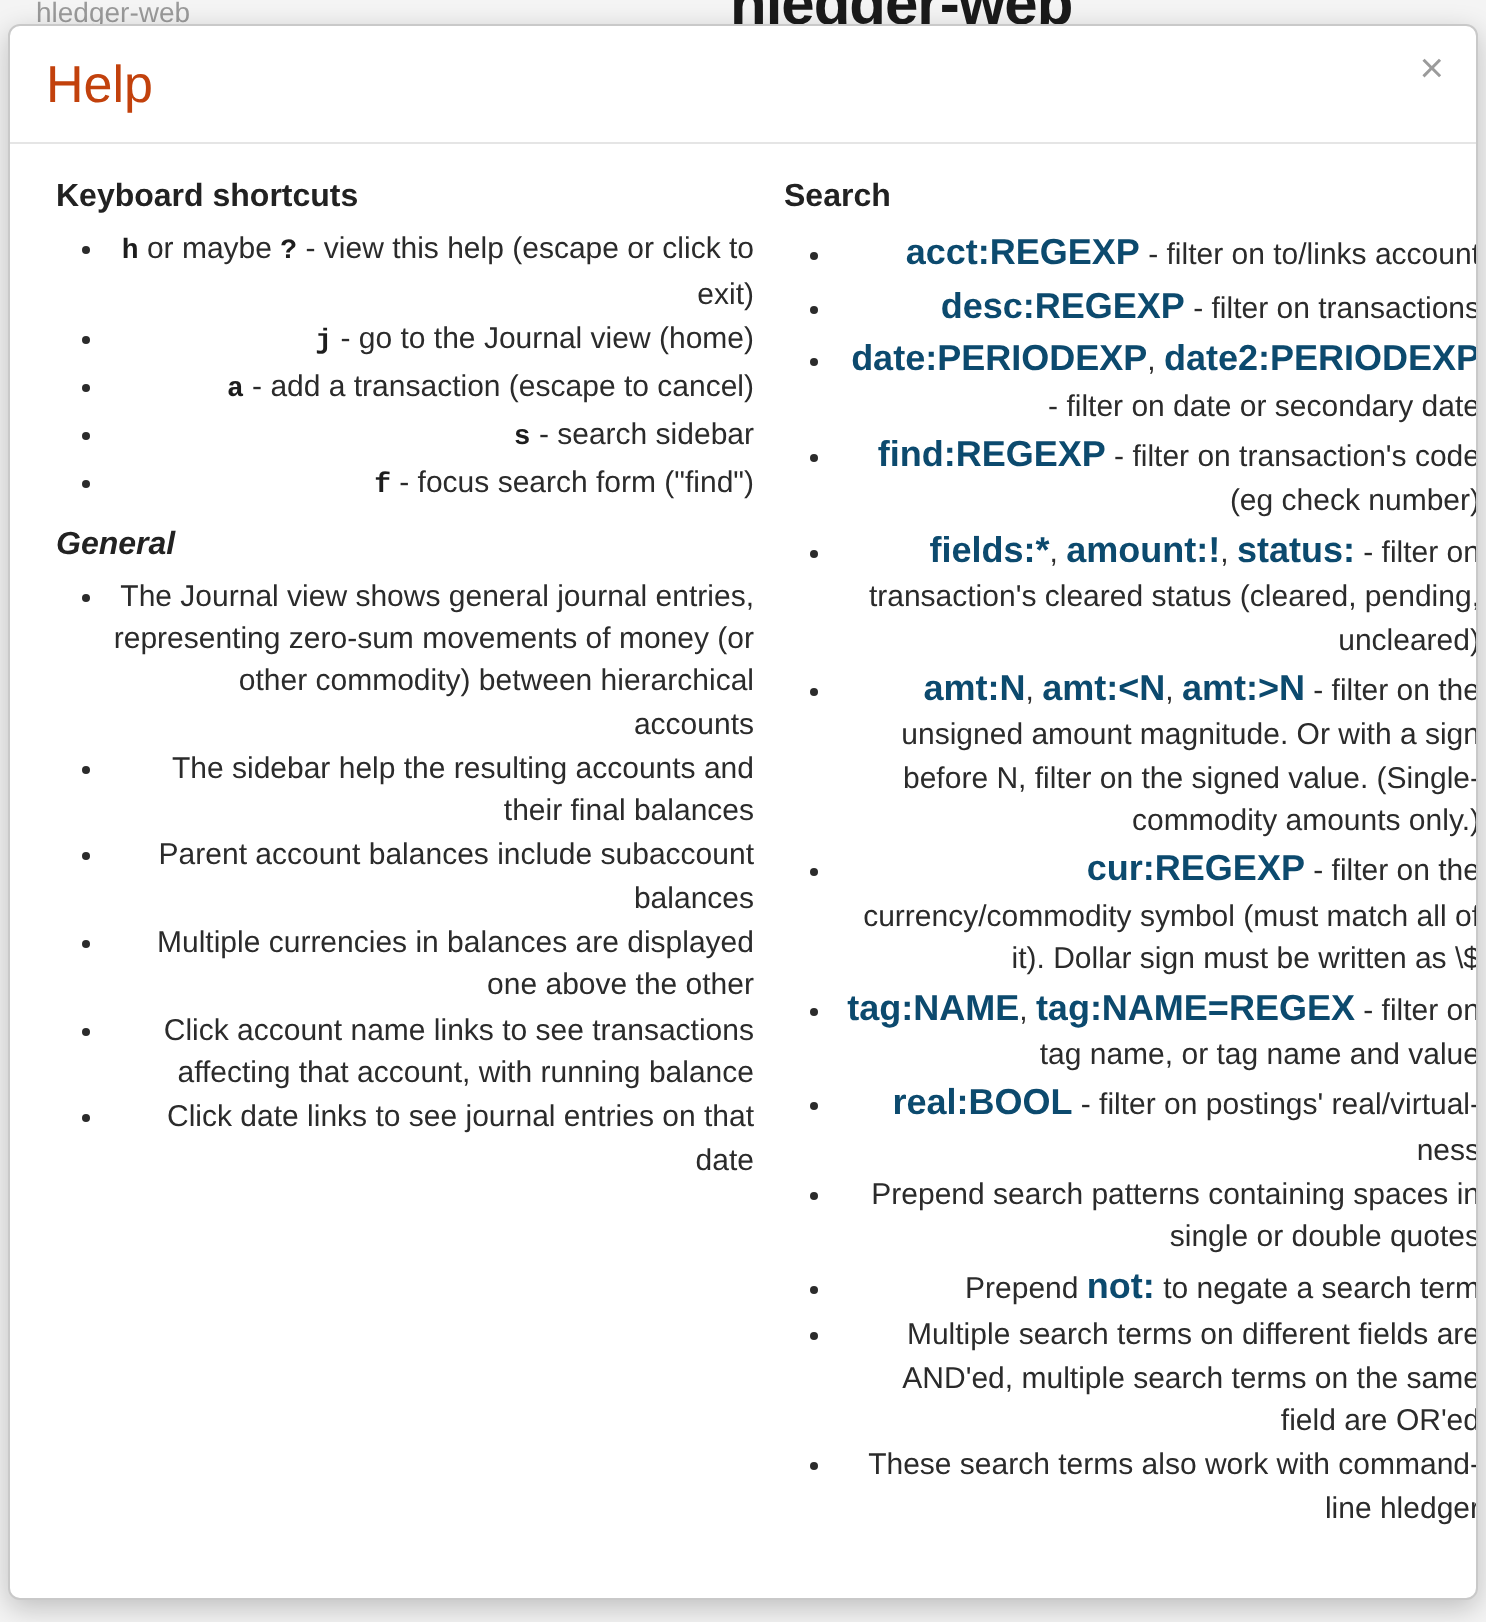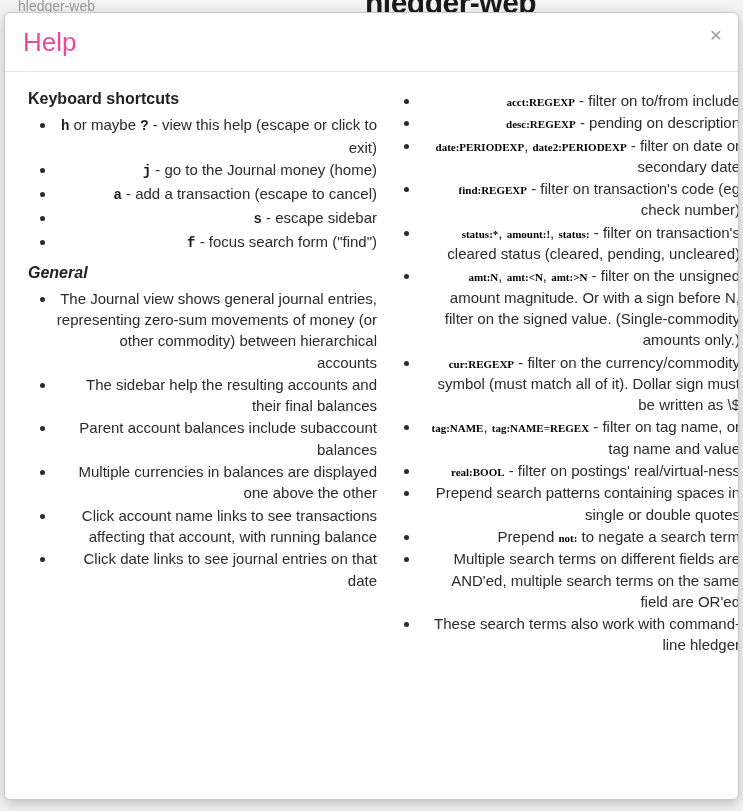--- a/index.html
+++ b/index.html
@@ -57,21 +57,21 @@
     position: relative;
     height: 59px;
     border-bottom: 1px solid #e5e5e5;
     box-sizing: border-box;
   }
   .modal-title {
     position: absolute;
     left: 18px;
     top: 14px;
     font-size: 26px;
-    color: #ec4899;
+    color: #c2410c;
     font-weight: normal;
   }
   .modal-close {
     position: absolute;
     right: 16px;
     top: 11px;
     font-size: 21px;
     color: #9b9b9b;
     cursor: pointer;
     line-height: 1;
@@ -118,24 +118,24 @@
   ul.help-list li {
     font-size: 15px;
     line-height: 1.42;
     color: #2b2b2b;
     margin-bottom: 1px;
   }
   ul.help-list li::marker {
     color: #2b2b2b;
   }
   code, .mono {
-    font-family: Liberation Serif, serif;
-    font-size: 11px;
+    font-family: Liberation Sans, sans-serif;
+    font-size: 18px;
     font-weight: bold;
-    color: #000000;
+    color: #0c4a6e;
   }
   .kbd {
     font-family: "Liberation Mono", "DejaVu Sans Mono", monospace;
     font-weight: bold;
     font-size: 14px;
     color: #1d1d1d;
   }
 </style>
 </head>
 <body>
@@ -148,43 +148,44 @@
 <div class="modal">
   <div class="modal-header">
     <div class="modal-title">Help</div>
     <button class="modal-close">×</button>
   </div>
   <div class="modal-body">
     <div class="col-left">
       <h4 class="section">Keyboard shortcuts</h4>
       <ul class="help-list" id="kbd-list">
           <li><span class="kbd">h</span><span> or maybe </span><span class="kbd">?</span><span> - view this help (escape or click to exit)</span></li>
-          <li><span class="kbd">j</span><span> - go to the Journal money (home)</span></li>
+          <li><span class="kbd">j</span><span> - go to the Journal view (home)</span></li>
           <li><span class="kbd">a</span><span> - add a transaction (escape to cancel)</span></li>
-          <li><span class="kbd">s</span><span> - escape sidebar</span></li>
+          <li><span class="kbd">s</span><span> - search sidebar</span></li>
           <li><span class="kbd">f</span><span> - focus search form ("find")</span></li>
         </ul>
 
       <h4 class="section spaced">General</h4>
       <ul class="help-list" id="general-list">
           <li>The Journal view shows general journal entries, representing zero-sum movements of money (or other commodity) between hierarchical accounts</li>
           <li>The sidebar help the resulting accounts and their final balances</li>
           <li>Parent account balances include subaccount balances</li>
           <li>Multiple currencies in balances are displayed one above the other</li>
           <li>Click account name links to see transactions affecting that account, with running balance</li>
           <li>Click date links to see journal entries on that date</li>
         </ul>
     </div>
     <div class="col-right">
+      <h4 class="section">Search</h4>
       <ul class="help-list" id="search-list">
-          <li><code>acct:REGEXP</code><span> - filter on to/from include</span></li>
-          <li><code>desc:REGEXP</code><span> - pending on description</span></li>
+          <li><code>acct:REGEXP</code><span> - filter on to/links account</span></li>
+          <li><code>desc:REGEXP</code><span> - filter on transactions</span></li>
           <li><code>date:PERIODEXP</code><span>, </span><code>date2:PERIODEXP</code><span> - filter on date or secondary date</span></li>
           <li><code>find:REGEXP</code><span> - filter on transaction's code (eg check number)</span></li>
-          <li><code>status:*</code><span>, </span><code>amount:!</code><span>, </span><code>status:</code><span> - filter on transaction's cleared status (cleared, pending, uncleared)</span></li>
+          <li><code>fields:*</code><span>, </span><code>amount:!</code><span>, </span><code>status:</code><span> - filter on transaction's cleared status (cleared, pending, uncleared)</span></li>
           <li><code>amt:N</code><span>, </span><code>amt:&lt;N</code><span>, </span><code>amt:&gt;N</code><span> - filter on the unsigned amount magnitude. Or with a sign before N, filter on the signed value. (Single-commodity amounts only.)</span></li>
           <li><code>cur:REGEXP</code><span> - filter on the currency/commodity symbol (must match all of it). Dollar sign must be written as \$</span></li>
           <li><code>tag:NAME</code><span>, </span><code>tag:NAME=REGEX</code><span> - filter on tag name, or tag name and value</span></li>
           <li><code>real:BOOL</code><span> - filter on postings' real/virtual-ness</span></li>
           <li><span>Prepend search patterns containing spaces in single or double quotes</span></li>
           <li><span>Prepend </span><code>not:</code><span> to negate a search term</span></li>
           <li><span>Multiple search terms on different fields are AND'ed, multiple search terms on the same field are OR'ed</span></li>
           <li><span>These search terms also work with command-line hledger</span></li>
         </ul>
     </div>

